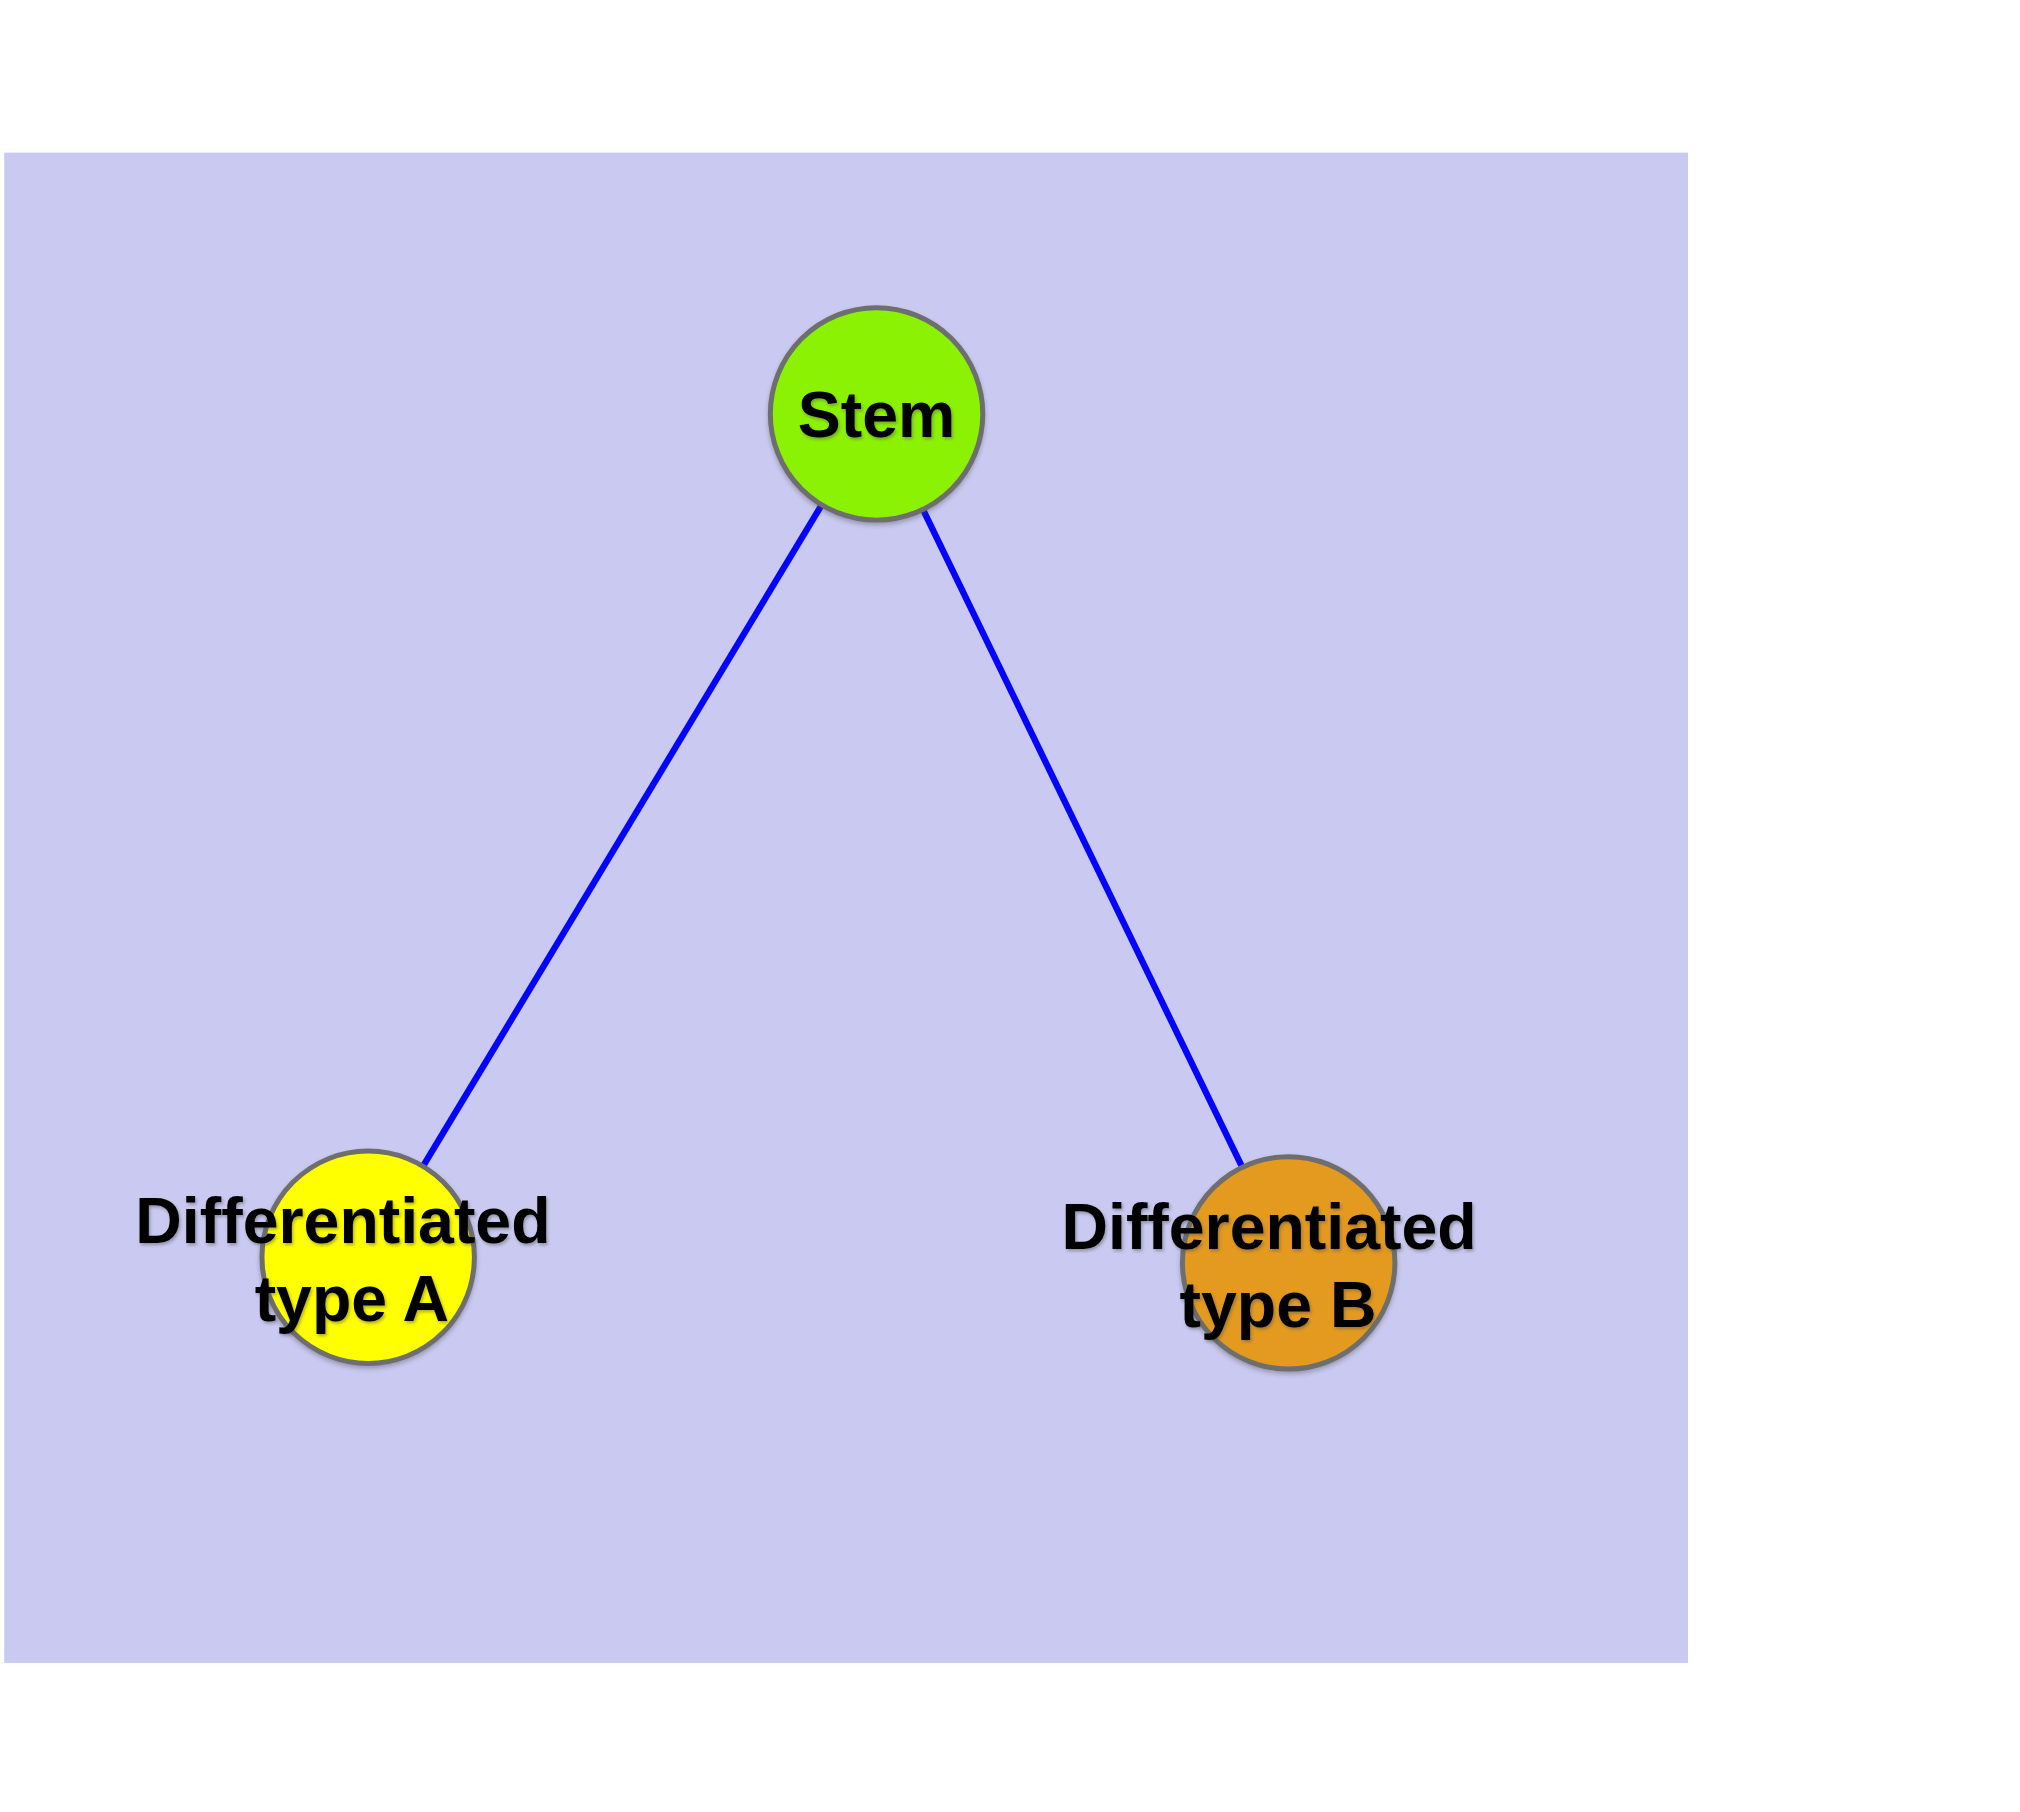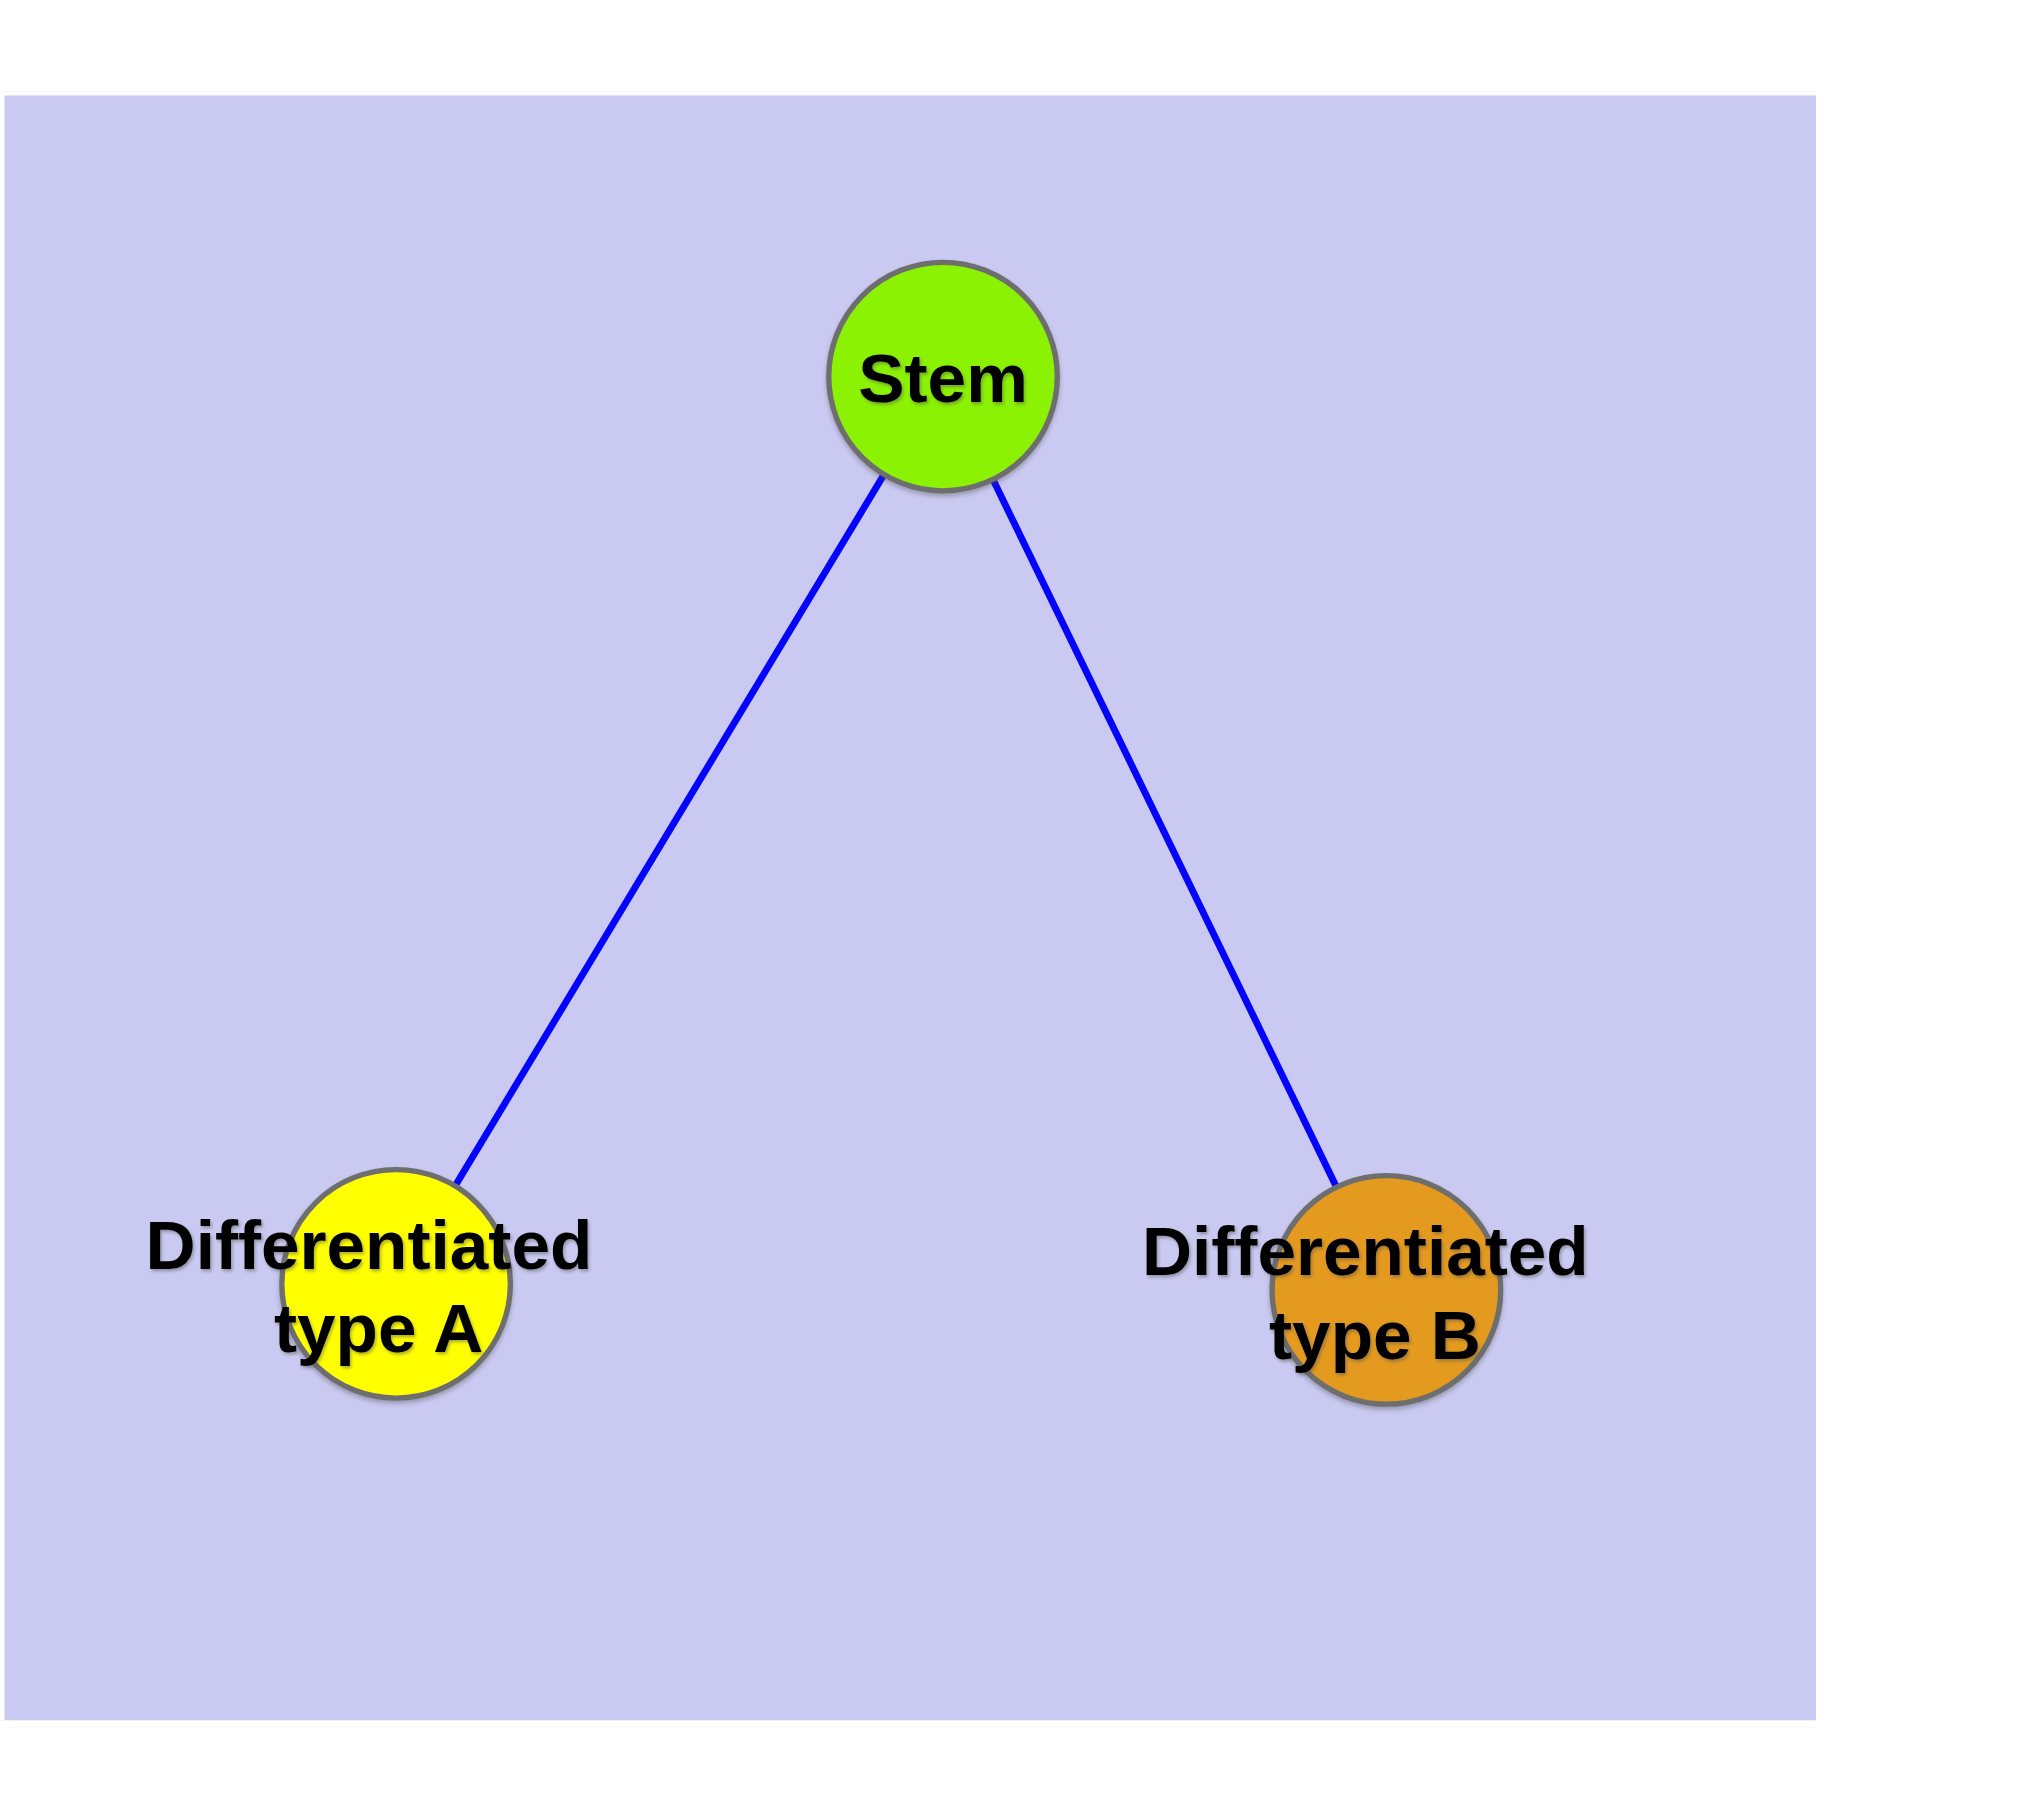--- a/index.html
+++ b/index.html
@@ -2,21 +2,21 @@
 <html style="font-size:13.6px"><head>
 <meta charset="utf-8">
 <style>
   html, body {
     margin: 0;
     padding: 0;
     background: #ffffff;
   }
   .canvas {
     position: relative;
-    width: 1816px;
+    width: 1688px;
     height: 1812px;
     overflow: hidden;
   }
   svg {
     display: block;
     width: 100%;
     height: 100%;
   }
   .node {
     stroke-width: 7px;

